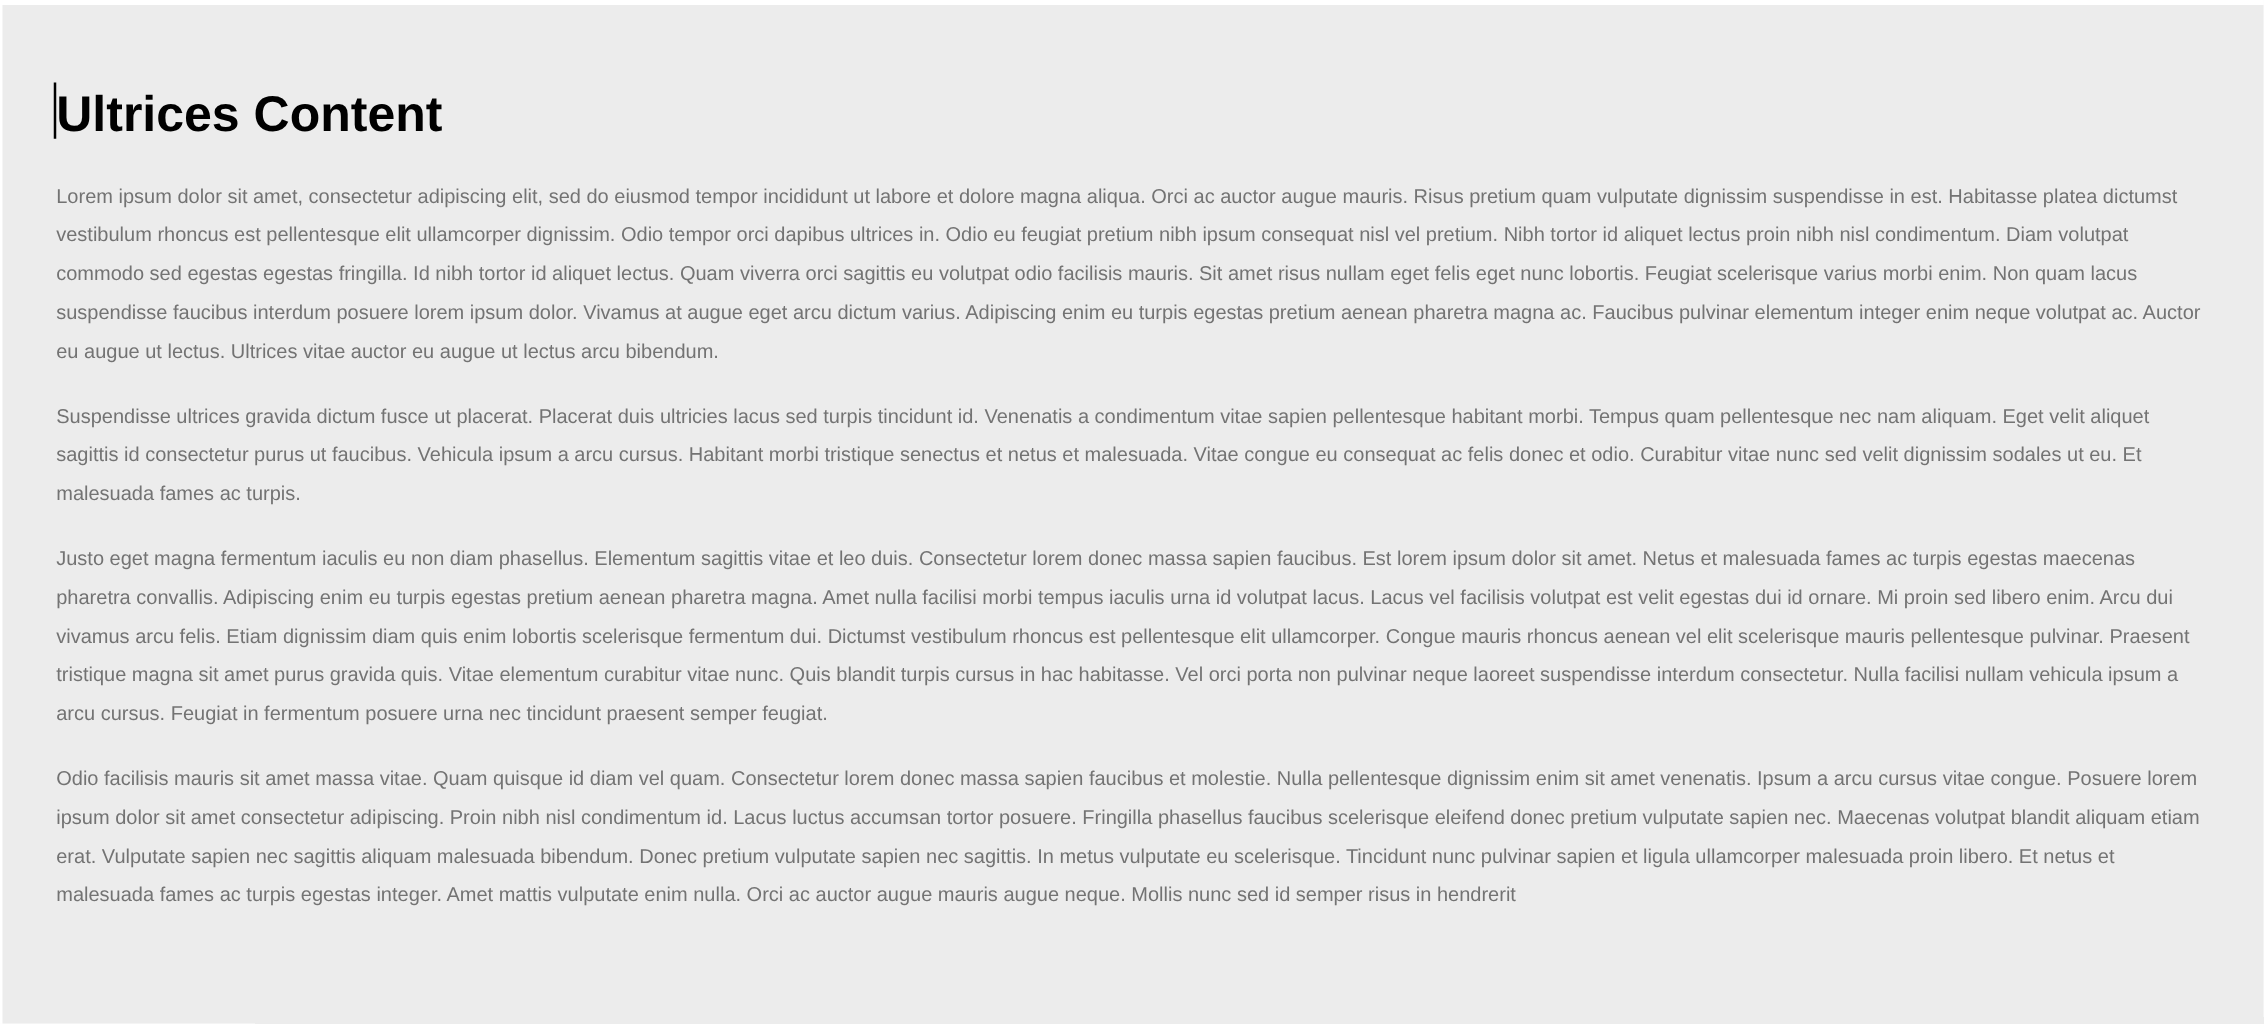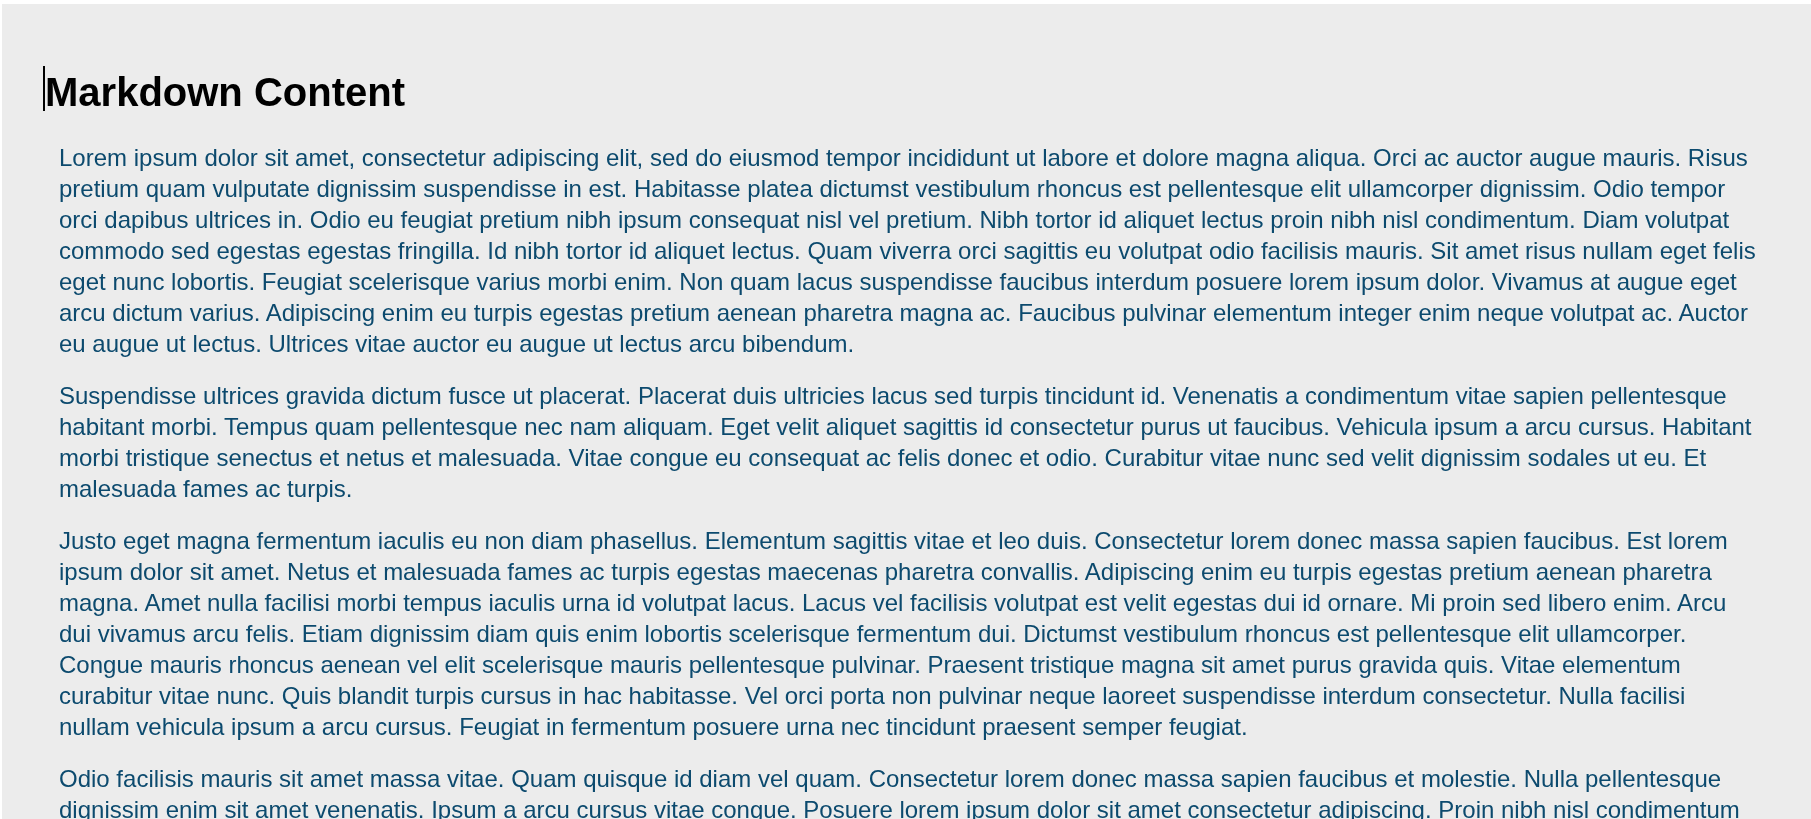--- a/index.html
+++ b/index.html
@@ -37,34 +37,34 @@
   }
   .caret {
     position: absolute;
     left: -2px;
     top: -3px;
     width: 2px;
     height: 45px;
     background: #000000;
   }
   .para {
-    font-size: 24px;
+    font-size: 16px;
     line-height: 31px;
-    margin: 21px 14px;
-    color: #0c4a6e;
+    margin: 21px 0;
+    color: #737373;
   }
 </style>
 </head>
 <body>
 
 <div class="viewport">
   <div class="page">
     <div class="content">
       <h1 class="title">
-        <span class="caret"></span><span>Markdown Content</span>
+        <span class="caret"></span><span>Ultrices Content</span>
       </h1>
       <p class="para">Lorem ipsum dolor sit amet, consectetur adipiscing elit, sed do eiusmod tempor incididunt ut labore et dolore magna aliqua. Orci ac auctor augue mauris. Risus pretium quam vulputate dignissim suspendisse in est. Habitasse platea dictumst vestibulum rhoncus est pellentesque elit ullamcorper dignissim. Odio tempor orci dapibus ultrices in. Odio eu feugiat pretium nibh ipsum consequat nisl vel pretium. Nibh tortor id aliquet lectus proin nibh nisl condimentum. Diam volutpat commodo sed egestas egestas fringilla. Id nibh tortor id aliquet lectus. Quam viverra orci sagittis eu volutpat odio facilisis mauris. Sit amet risus nullam eget felis eget nunc lobortis. Feugiat scelerisque varius morbi enim. Non quam lacus suspendisse faucibus interdum posuere lorem ipsum dolor. Vivamus at augue eget arcu dictum varius. Adipiscing enim eu turpis egestas pretium aenean pharetra magna ac. Faucibus pulvinar elementum integer enim neque volutpat ac. Auctor eu augue ut lectus. Ultrices vitae auctor eu augue ut lectus arcu bibendum.</p>
       <p class="para">Suspendisse ultrices gravida dictum fusce ut placerat. Placerat duis ultricies lacus sed turpis tincidunt id. Venenatis a condimentum vitae sapien pellentesque habitant morbi. Tempus quam pellentesque nec nam aliquam. Eget velit aliquet sagittis id consectetur purus ut faucibus. Vehicula ipsum a arcu cursus. Habitant morbi tristique senectus et netus et malesuada. Vitae congue eu consequat ac felis donec et odio. Curabitur vitae nunc sed velit dignissim sodales ut eu. Et malesuada fames ac turpis.</p>
       <p class="para">Justo eget magna fermentum iaculis eu non diam phasellus. Elementum sagittis vitae et leo duis. Consectetur lorem donec massa sapien faucibus. Est lorem ipsum dolor sit amet. Netus et malesuada fames ac turpis egestas maecenas pharetra convallis. Adipiscing enim eu turpis egestas pretium aenean pharetra magna. Amet nulla facilisi morbi tempus iaculis urna id volutpat lacus. Lacus vel facilisis volutpat est velit egestas dui id ornare. Mi proin sed libero enim. Arcu dui vivamus arcu felis. Etiam dignissim diam quis enim lobortis scelerisque fermentum dui. Dictumst vestibulum rhoncus est pellentesque elit ullamcorper. Congue mauris rhoncus aenean vel elit scelerisque mauris pellentesque pulvinar. Praesent tristique magna sit amet purus gravida quis. Vitae elementum curabitur vitae nunc. Quis blandit turpis cursus in hac habitasse. Vel orci porta non pulvinar neque laoreet suspendisse interdum consectetur. Nulla facilisi nullam vehicula ipsum a arcu cursus. Feugiat in fermentum posuere urna nec tincidunt praesent semper feugiat.</p>
       <p class="para">Odio facilisis mauris sit amet massa vitae. Quam quisque id diam vel quam. Consectetur lorem donec massa sapien faucibus et molestie. Nulla pellentesque dignissim enim sit amet venenatis. Ipsum a arcu cursus vitae congue. Posuere lorem ipsum dolor sit amet consectetur adipiscing. Proin nibh nisl condimentum id. Lacus luctus accumsan tortor posuere. Fringilla phasellus faucibus scelerisque eleifend donec pretium vulputate sapien nec. Maecenas volutpat blandit aliquam etiam erat. Vulputate sapien nec sagittis aliquam malesuada bibendum. Donec pretium vulputate sapien nec sagittis. In metus vulputate eu scelerisque. Tincidunt nunc pulvinar sapien et ligula ullamcorper malesuada proin libero. Et netus et malesuada fames ac turpis egestas integer. Amet mattis vulputate enim nulla. Orci ac auctor augue mauris augue neque. Mollis nunc sed id semper risus in hendrerit</p>
     </div>
   </div>
 </div>
 
 </body></html>

